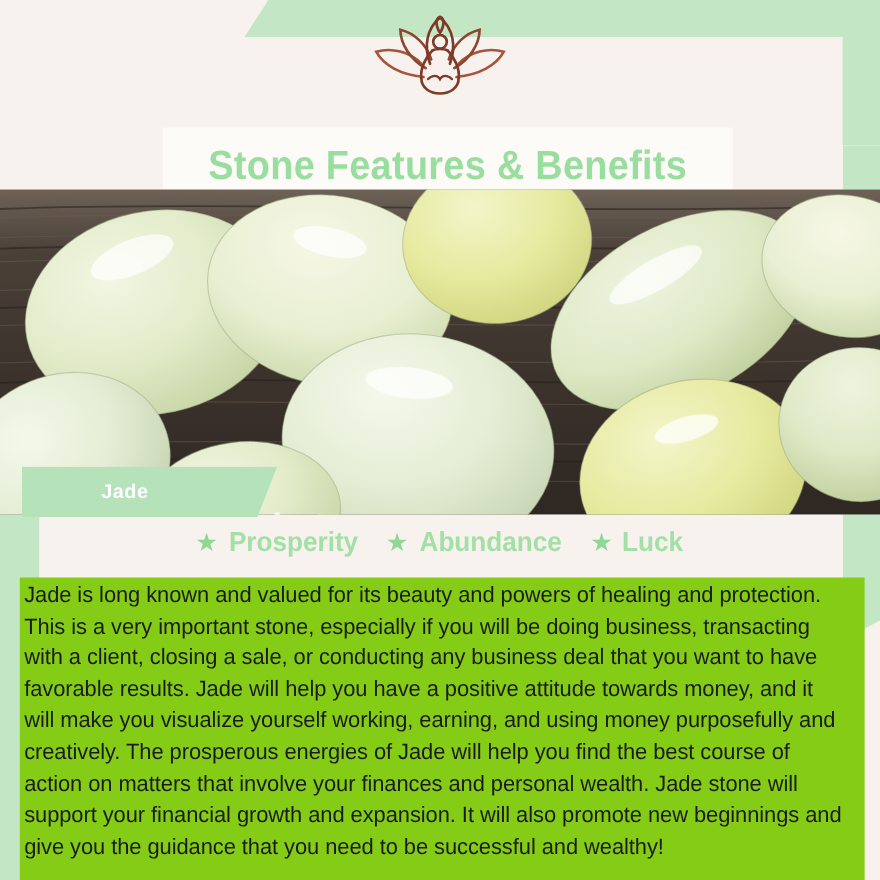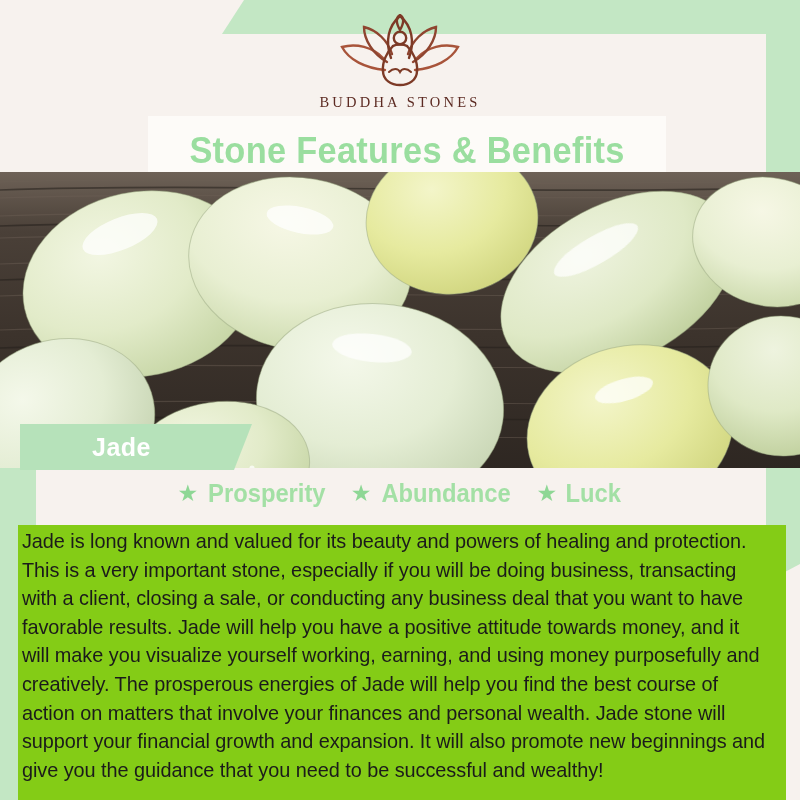--- a/index.html
+++ b/index.html
@@ -55,21 +55,21 @@
   #photo svg{display:block;}
 
   
   #jade-band{
     position:absolute;left:20px;top:424px;width:232px;height:46px;
     background:#b6e2ba;
     clip-path:polygon(0 0, 232px 0, 214px 46px, 0 46px);
     display:flex;align-items:center;
   }
   #jade-label{
-    color:#ffffff;font-size:25px;font-weight:bold;margin-left:72px;
+    color:#ffffff;font-size:18px;font-weight:bold;margin-left:72px;
     letter-spacing:.5px;
   }
 
   
   #benefits{
     position:absolute;left:0;top:479px;width:800px;
     display:flex;justify-content:center;align-items:center;gap:22px;
   }
   .benefit{display:flex;align-items:center;gap:7px;}
   .star{color:#8ed795;font-size:23px;line-height:1;}
@@ -121,21 +121,20 @@
 
         <path d="M68 32 C62 38 57 48 58 57" stroke="#7d3a26"></path>
         <path d="M82 32 C88 38 93 48 92 57" stroke="#7d3a26"></path>
         <path d="M68 32 C71 30 79 30 82 32" stroke="#7d3a26"></path>
 
         <path d="M58 57 C58 66 66 71 75 71 C84 71 92 66 92 57" stroke="#7d3a26"></path>
 
         <path d="M64 58 C68 54 73 54 75 58 C77 54 82 54 86 58" stroke="#7d3a26" stroke-width="2"></path>
       </g>
     </svg>
-    <div id="brand-name">BUDDHA STONES</div>
   </div>
 
   <div id="title-banner">
     <div id="title-text">Stone Features &amp; Benefits</div>
   </div>
 
   <div id="photo">
     <svg width="800" height="296" viewBox="0 0 800 296">
       <defs>
         <linearGradient id="wood" x1="0" y1="0" x2="0" y2="1">

